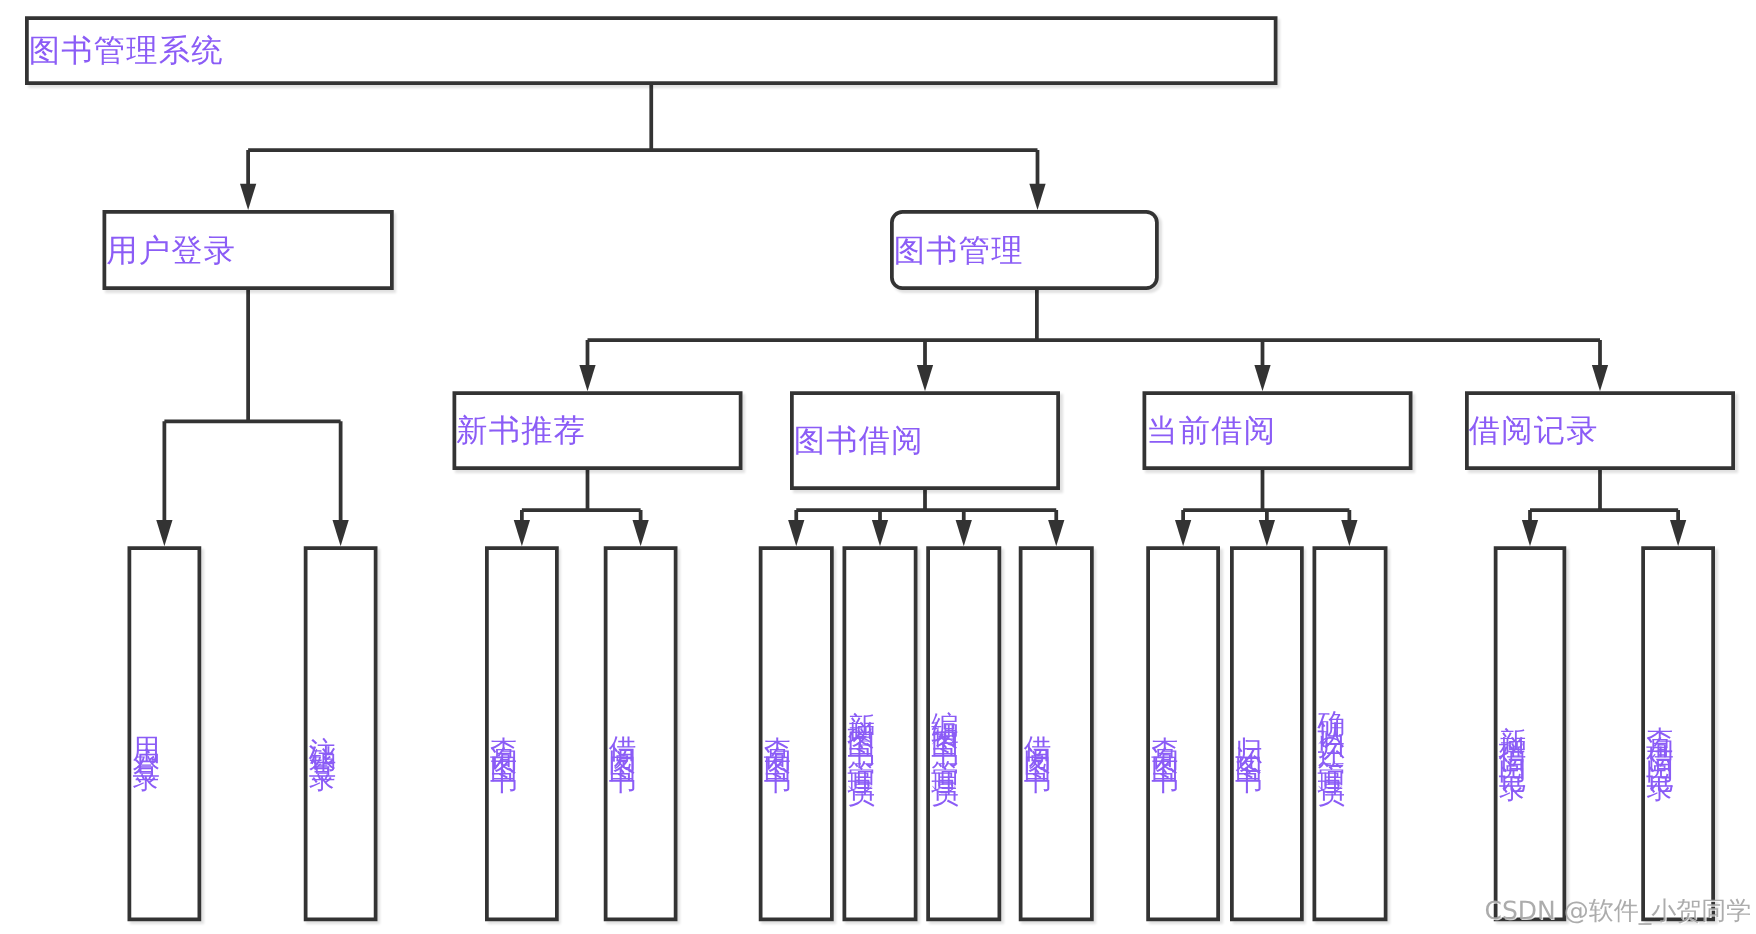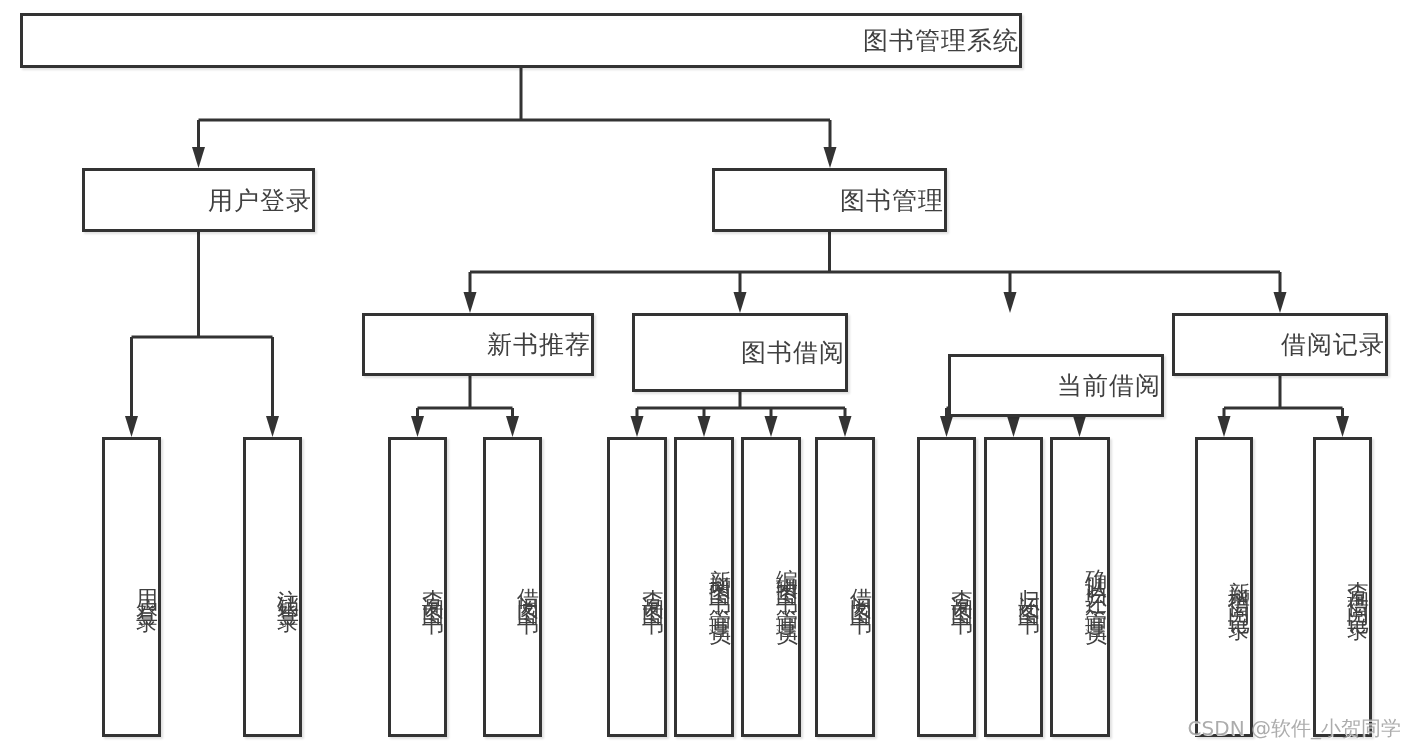--- a/index.html
+++ b/index.html
@@ -11,22 +11,22 @@
     overflow:hidden;
   }
   #connectors{position:absolute;left:0;top:0;z-index:1;}
   .box{
     position:absolute;
     box-sizing:border-box;
     border:3px solid #333333;
     background:#ffffff;
     display:flex;
     align-items:center;
-    justify-content:flex-end;
-    color:#404040;
+    justify-content:flex-start;
+    color:#8b5cf6;
     z-index:2;
     box-shadow:2px 2px 2px rgba(0,0,0,0.12);
   }
   .hbox{font-size:25px;letter-spacing:1px;white-space:nowrap;}
   .vbox span{
     writing-mode:vertical-rl;
     text-orientation:mixed;
     font-size:22px;
     letter-spacing:8px;
     line-height:1;
@@ -94,31 +94,31 @@
     </g>
   </svg>
 
   <div class="box hbox" style="left:20px;top:13px;width:1002px;height:55px;">
     <span>图书管理系统</span>
   </div>
 
   <div class="box hbox" style="left:82px;top:168px;width:233px;height:64px;">
     <span>用户登录</span>
   </div>
-  <div class="box hbox" style="left:712px;top:168px;width:235px;height:64px;">
+  <div class="box hbox" style="left:712px;top:168px;width:215px;height:64px;border-radius:10px;">
     <span>图书管理</span>
   </div>
 
   <div class="box hbox" style="left:362px;top:313px;width:232px;height:63px;">
     <span>新书推荐</span>
   </div>
   <div class="box hbox" style="left:632px;top:313px;width:216px;height:79px;">
     <span>图书借阅</span>
   </div>
-  <div class="box hbox" style="left:948px;top:313px;width:216px;height:63px;margin-top:41px;">
+  <div class="box hbox" style="left:914px;top:313px;width:216px;height:63px;">
     <span>当前借阅</span>
   </div>
   <div class="box hbox" style="left:1172px;top:313px;width:216px;height:63px;">
     <span>借阅记录</span>
   </div>
 
   <div class="box vbox" style="left:102px;top:437px;width:59px;height:300px;">
     <span>用户登录</span>
   </div>
   <div class="box vbox" style="left:243px;top:437px;width:59px;height:300px;">

